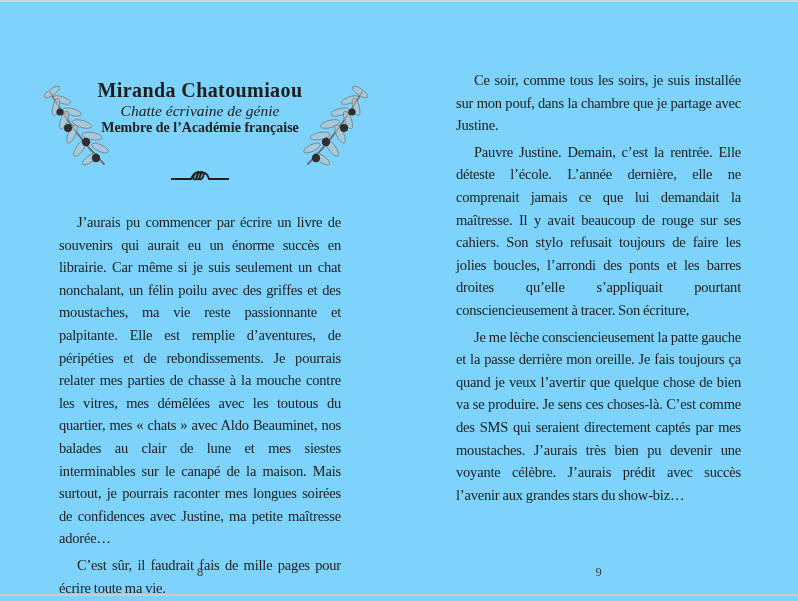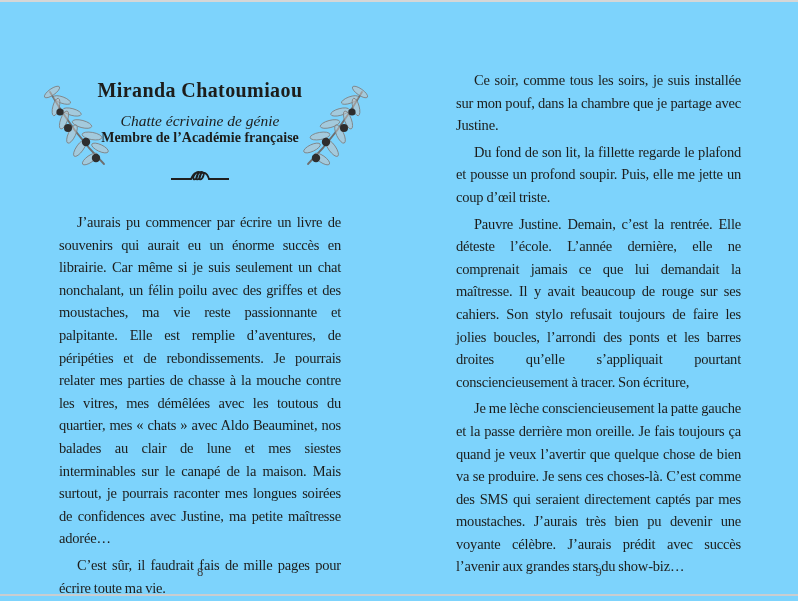--- a/index.html
+++ b/index.html
@@ -19,21 +19,21 @@
   .page{position:absolute;top:0;height:595px;}
   .page.left{left:55px;width:290px;}
   .page.right{left:452px;width:293px;}
 
   
   .page-header{position:absolute;top:79px;left:0;right:0;text-align:center;}
   .author-title{
     margin:0;font-size:20px;font-weight:bold;letter-spacing:.4px;
     font-family:"Liberation Serif","DejaVu Serif",serif;
   }
-  .subtitle{margin-top:10px;font-style:italic;font-size:15.5px;}
+  .subtitle{font-style:italic;font-size:15.5px;}
   .affiliation{font-weight:bold;font-size:14px;}
 
   .branch{position:absolute;top:84px;}
   .branch.left-b{left:-17px;}
   .branch.right-b{left:247px;transform:scaleX(-1);}
 
   .divider-wrap{position:absolute;top:171px;left:0;right:0;text-align:center;}
 
   
   .body-text{
@@ -119,21 +119,20 @@
       <p>J’aurais pu commencer par écrire un livre de souvenirs qui aurait eu un énorme succès en librairie. Car même si je suis seulement un chat nonchalant, un félin poilu avec des griffes et des moustaches, ma vie reste passionnante et palpitante. Elle est remplie d’aventures, de péripéties et de rebondissements. Je pourrais relater mes parties de chasse à la mouche contre les vitres, mes démêlées avec les toutous du quartier, mes « chats » avec Aldo Beauminet, nos balades au clair de lune et mes siestes interminables sur le canapé de la maison. Mais surtout, je pourrais raconter mes longues soirées de confidences avec Justine, ma petite maîtresse adorée…</p>
       <p>C’est sûr, il faudrait fais de mille pages pour écrire toute ma vie.</p>
     </div>
 
     <div class="page-number">8</div>
   </section>
 
   <section class="page right">
     <div class="body-text">
       <p>Ce soir, comme tous les soirs, je suis installée sur mon pouf, dans la chambre que je partage avec Justine.</p>
-      <p>Du fond de son lit, la fillette regarde le plafond et pousse un profond soupir. Puis, elle me jette un coup d’œil triste.</p>
       <p>Pauvre Justine. Demain, c’est la rentrée. Elle déteste l’école. L’année dernière, elle ne comprenait jamais ce que lui demandait la maîtresse. Il y avait beaucoup de rouge sur ses cahiers. Son stylo refusait toujours de faire les jolies boucles, l’arrondi des ponts et les barres droites qu’elle s’appliquait pourtant consciencieusement à tracer. Son écriture,</p>
       <p>Je me lèche consciencieusement la patte gauche et la passe derrière mon oreille. Je fais toujours ça quand je veux l’avertir que quelque chose de bien va se produire. Je sens ces choses-là. C’est comme des SMS qui seraient directement captés par mes moustaches. J’aurais très bien pu devenir une voyante célèbre. J’aurais prédit avec succès l’avenir aux grandes stars du show-biz…</p>
     </div>
 
     <div class="page-number">9</div>
   </section>
 
   <div class="rule bottom"></div>
 </div>
 

